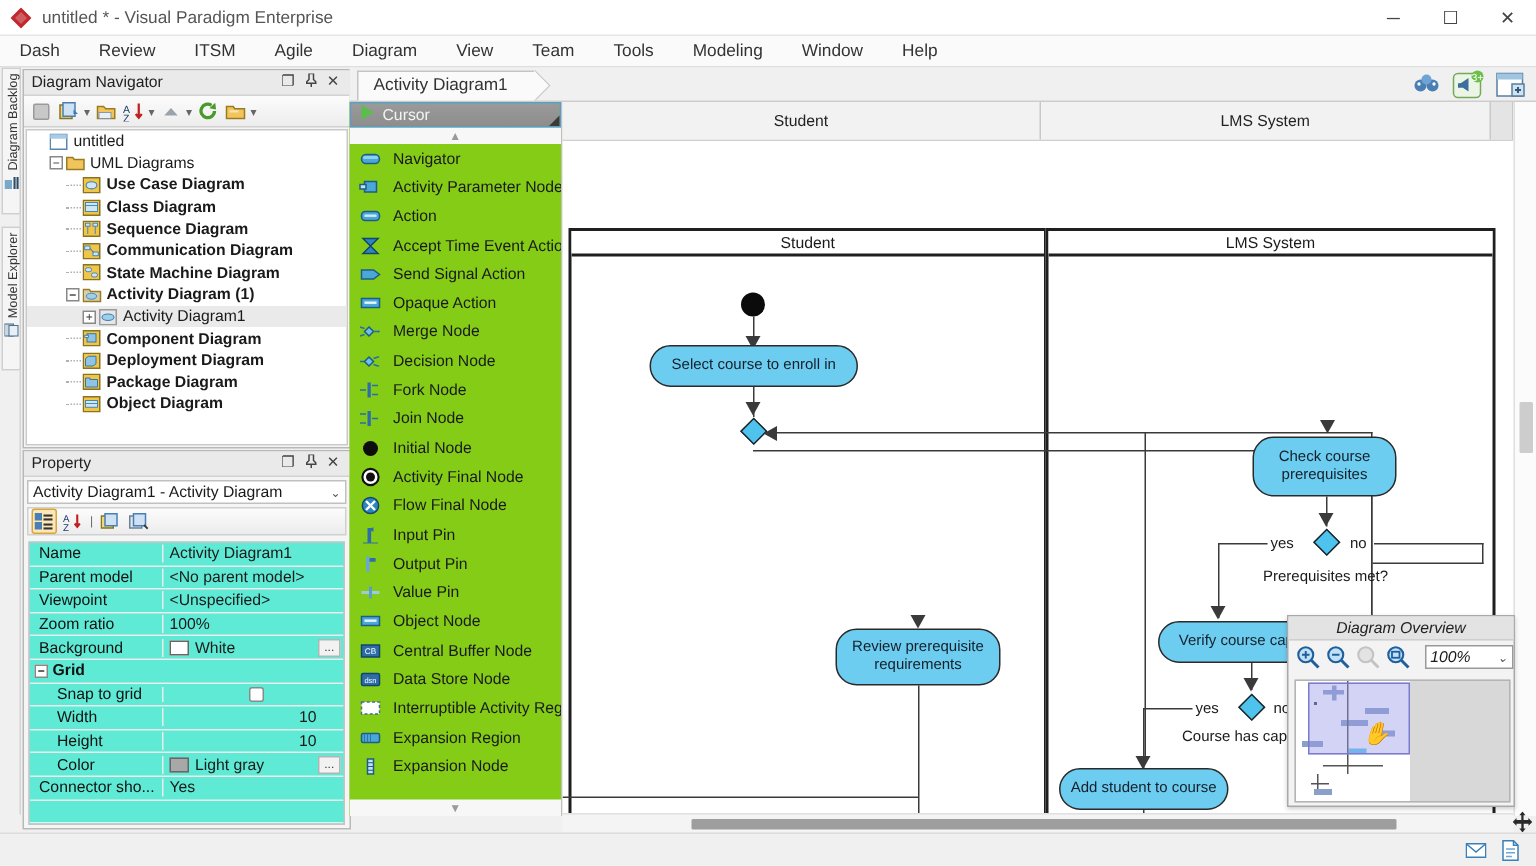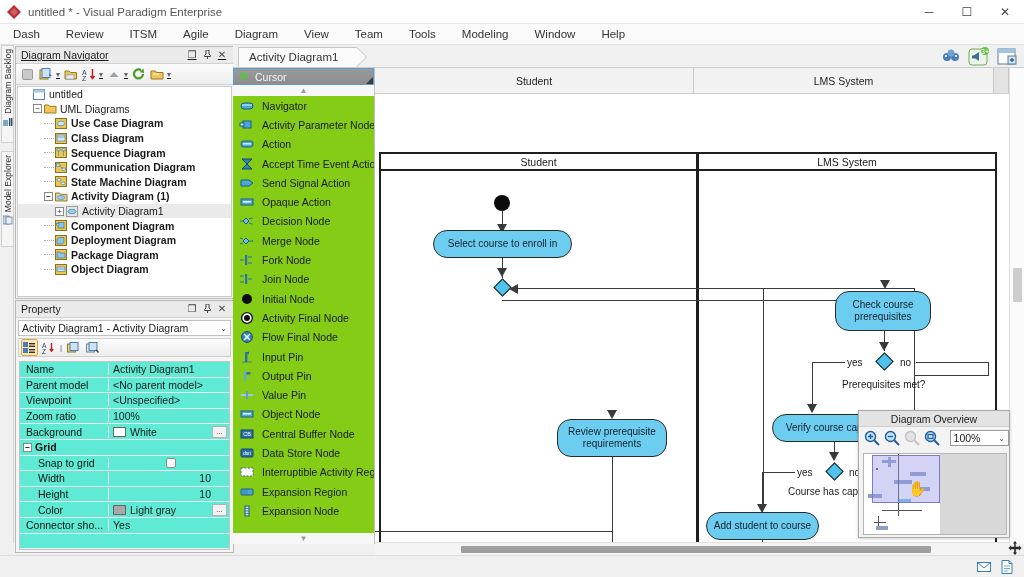--- a/index.html
+++ b/index.html
@@ -168,21 +168,21 @@
   .arrowlt { position: absolute; width: 0; height: 0; border-top: 5px solid transparent; border-bottom: 5px solid transparent; border-right: 9px solid #3a3a3a; }
 
   
   .vsb { position: absolute; right: 0; top: 68px; width: 15px; height: 476px; background: #fbfbfb; border-left: 1px solid #e0e0e0; }
   .vsb .thumb { position: absolute; left: 3px; width: 9px; background: #cdcdcd; border-radius: 1px; }
   .hsb { position: absolute; left: 375px; bottom: 22px; width: 634px; height: 13px; background: #f4f4f4; border-top: 1px solid #e0e0e0; }
   .hsb .thumb { position: absolute; top: 3px; height: 7px; background: #9e9e9e; border-radius: 1px; }
   .navcorner { position: absolute; right: 2px; bottom: 22px; width: 14px; height: 14px; }
 
   
-  .overview { position: absolute; left: 858px; top: 410px; width: 152px; height: 128px; background: #f3f3f3; border: 1px solid #a9a9a9; box-shadow: 0 1px 3px rgba(0,0,0,.2); }
+  .overview { position: absolute; left: 858px; top: 410px; width: 152px; height: 128px; background: #f3f3f3; border: 1px solid #a9a9a9; box-shadow: 0 1px 3px rgba(0,0,0,.2); font-style: italic; }
   .ov-head { height: 16px; background: #e3e3e3; display: flex; align-items: center; justify-content: center; font-size: 10.5px; color: #222; border-bottom: 1px solid #cfcfcf; }
   .ov-tools { height: 22px; display: flex; align-items: center; padding-left: 4px; gap: 3px; }
   .ov-zoom { width: 18px; height: 18px; display: flex; align-items: center; justify-content: center; }
   .ov-combo { margin-left: 6px; width: 62px; height: 16px; background: #fff; border: 1px solid #999; display: flex; align-items: center; padding: 0 3px; font-size: 10.5px; }
   .ov-combo .cv { margin-left: auto; font-size: 8px; color: #555; }
   .ov-canvas { position: absolute; left: 4px; top: 42px; width: 144px; height: 82px; background: #d8d8d8; border: 1px solid #b4b4b4; overflow: hidden; }
   .ov-page { position: absolute; left: 0; top: 0; width: 76px; height: 82px; background: #fff; }
   .ov-view { position: absolute; left: 8px; top: 1px; width: 68px; height: 48px; background: rgba(150,150,230,.42); border: 1px solid #7a7ad0; }
   .ov-mini { position: absolute; background: #8aa0c8; }
   .ov-hand { position: absolute; left: 44px; top: 26px; font-size: 15px; color: #333; }
@@ -269,21 +269,21 @@
       <span class="vtab-label">Model Explorer</span>
       <span class="vtab-icon">
         <svg width="10" height="10" viewBox="0 0 10 10">
             <rect x="0" y="1" width="6" height="8" fill="#c9d8e6" stroke="#4e6e8a" stroke-width=".7"></rect>
             <rect x="3" y="2" width="6" height="7" fill="#e8f0f7" stroke="#4e6e8a" stroke-width=".7"></rect>
           </svg>
       </span>
     </div>
   </div>
 
-  <div class="panel" style="left:15px; top:46px; width:219px; height:253px;text-decoration:underline;">
+  <div class="panel" style="left:15px; top:46px; width:219px; height:253px;">
     <div class="panel-head">
       <span class="panel-title">Diagram Navigator</span>
       <span class="panel-head-btns">
         <span class="hb">❐</span>
         <span class="hb">
           <svg width="9" height="9" viewBox="0 0 9 9">
               <path d="M3 0 h3 v4 l1.5 1.5 v1 h-6 v-1 L3 4 Z M4.5 6.5 v2.5" stroke="#444" fill="none" stroke-width="1"></path>
             </svg>
         </span>
         <span class="hb">✕</span>
@@ -641,38 +641,38 @@
             <svg width="16" height="14" viewBox="0 0 16 14">
               <rect x="2" y="4" width="12" height="6" fill="#4aa8d8" stroke="#1e5c85"></rect>
               <rect x="4" y="6" width="8" height="1.6" fill="#e6f5fd"></rect>
             </svg>
           </span>
           <span>Opaque Action</span>
         </div>
         <div class="pal-item">
           <span class="pal-ico">
             <svg width="16" height="14" viewBox="0 0 16 14">
+              <path d="M1 4 l3 1 M1 10 l3 -1" stroke="#2a6ea8"></path>
+              <polygon points="7,4 10,7 7,10 4,7" fill="#6fc1e8" stroke="#1e5c85"></polygon>
+              <path d="M10 7 h4" stroke="#2a6ea8"></path>
+              <path d="M13 6.2 l1.2 .8 -1.2 .8 z" fill="#2a6ea8"></path>
+            </svg>
+          </span>
+          <span>Merge Node</span>
+        </div>
+        <div class="pal-item">
+          <span class="pal-ico">
+            <svg width="16" height="14" viewBox="0 0 16 14">
               <path d="M1 7 h3" stroke="#2a6ea8"></path>
               <polygon points="7,4 10,7 7,10 4,7" fill="#6fc1e8" stroke="#1e5c85"></polygon>
               <path d="M10 5 l3 -1 M10 9 l3 1" stroke="#2a6ea8"></path>
               <path d="M13 3.4 l1 .6 -1 .6 z M13 9.4 l1 .6 -1 .6 z" fill="#2a6ea8"></path>
             </svg>
           </span>
           <span>Decision Node</span>
-        </div>
-        <div class="pal-item">
-          <span class="pal-ico">
-            <svg width="16" height="14" viewBox="0 0 16 14">
-              <path d="M1 4 l3 1 M1 10 l3 -1" stroke="#2a6ea8"></path>
-              <polygon points="7,4 10,7 7,10 4,7" fill="#6fc1e8" stroke="#1e5c85"></polygon>
-              <path d="M10 7 h4" stroke="#2a6ea8"></path>
-              <path d="M13 6.2 l1.2 .8 -1.2 .8 z" fill="#2a6ea8"></path>
-            </svg>
-          </span>
-          <span>Merge Node</span>
         </div>
         <div class="pal-item">
           <span class="pal-ico">
             <svg width="16" height="14" viewBox="0 0 16 14">
               <path d="M1 7 h4" stroke="#2a6ea8"></path>
               <rect x="6" y="2" width="2.2" height="10" fill="#2e6ea8"></rect>
               <path d="M9 4 h4 M9 10 h4" stroke="#2a6ea8"></path>
             </svg>
           </span>
           <span>Fork Node</span>

